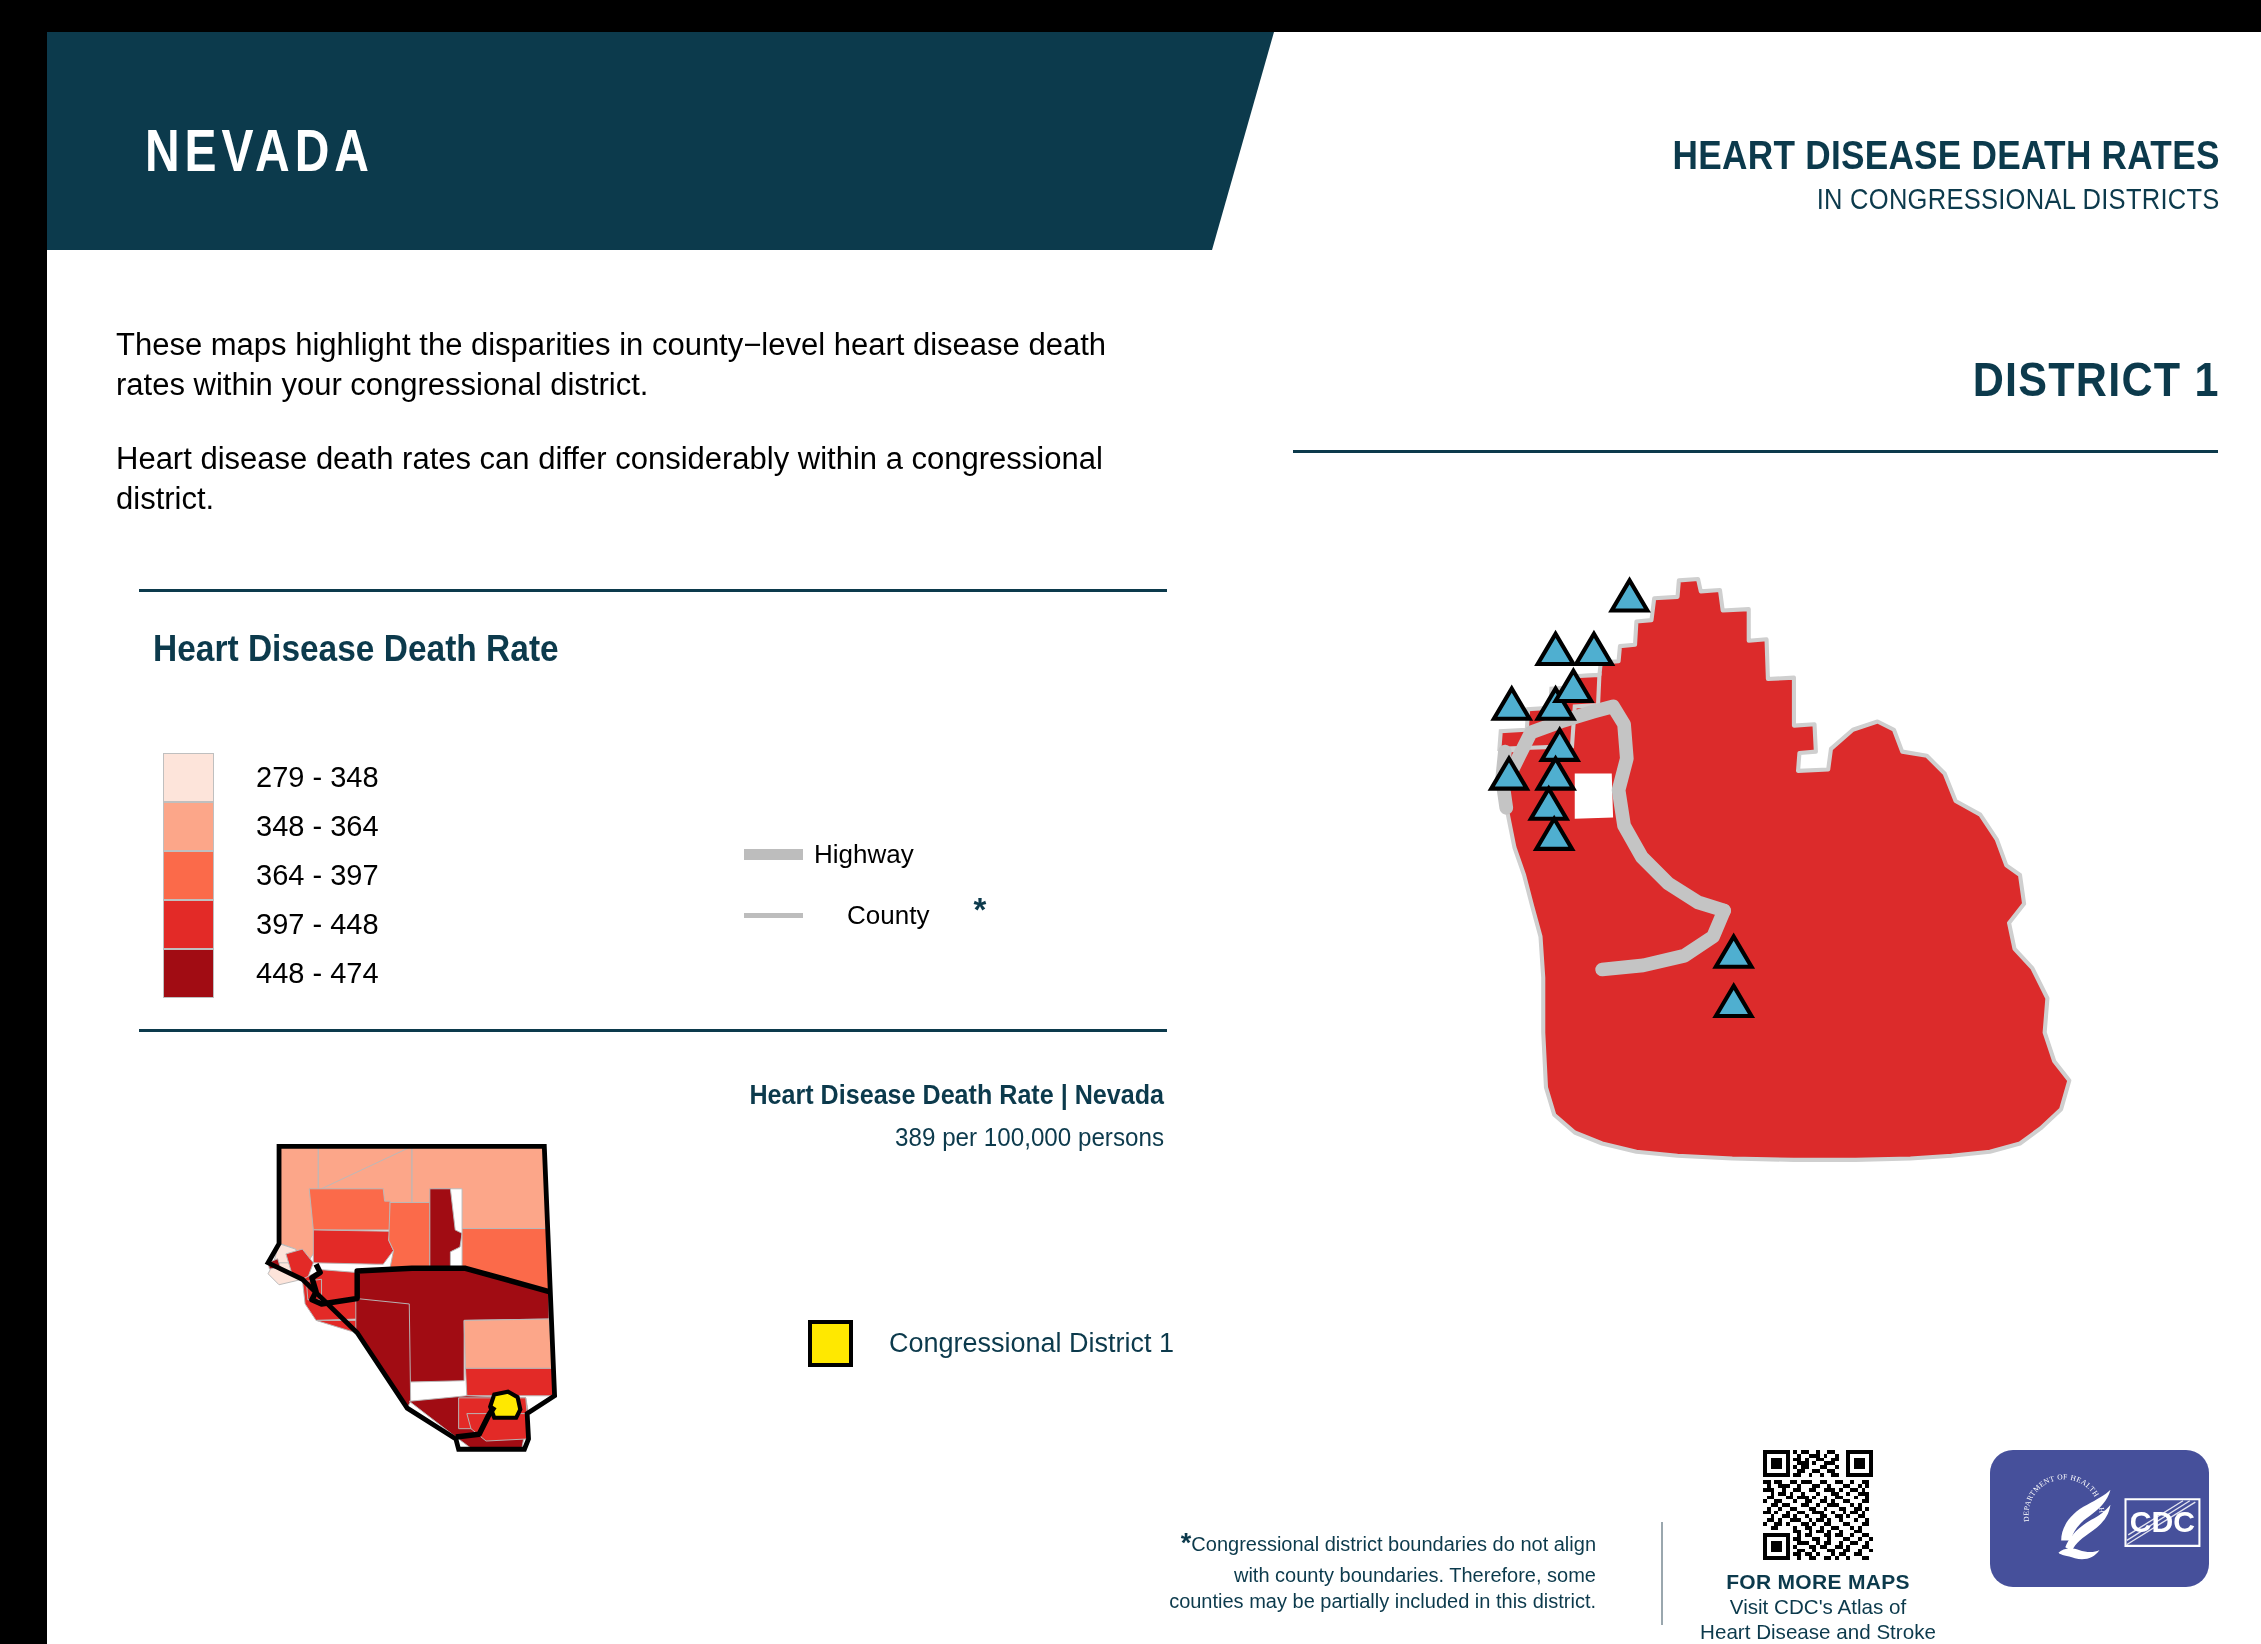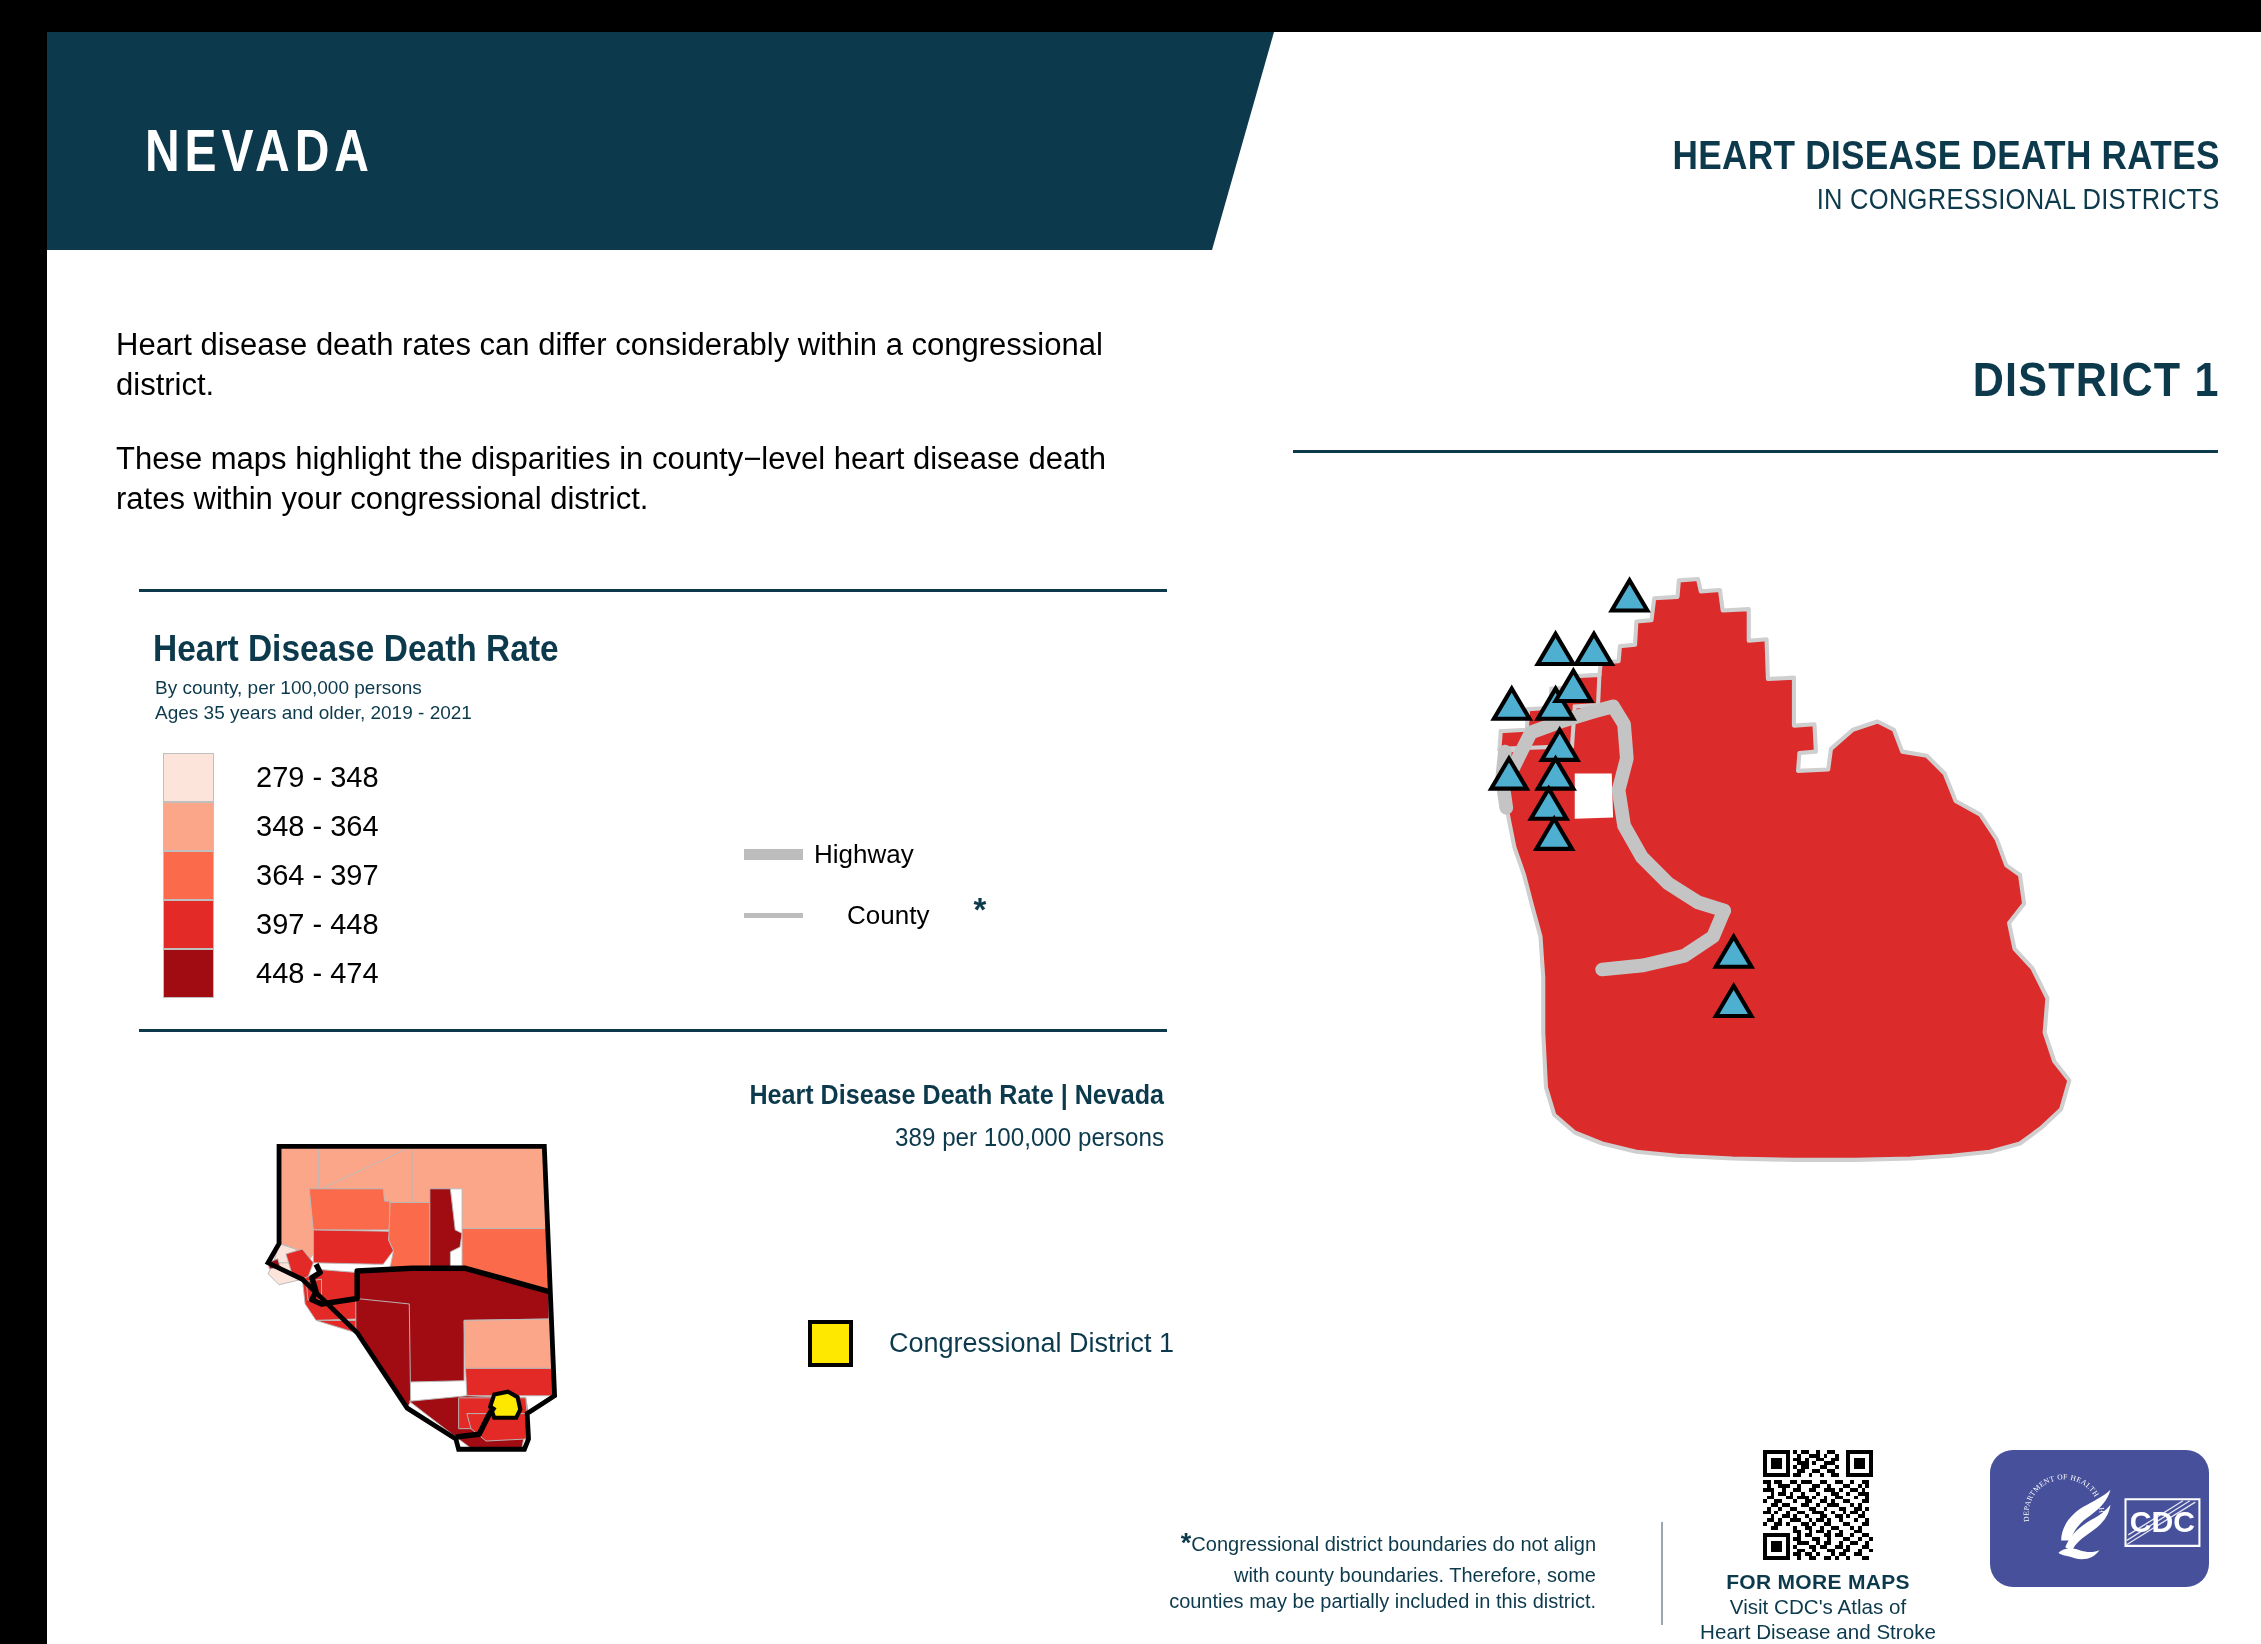--- a/index.html
+++ b/index.html
@@ -300,31 +300,27 @@
       <div id="poster-subtitle">IN CONGRESSIONAL DISTRICTS</div>
     </div>
 
     <div style="position:absolute; right:42px; top:319px; text-align:right;">
       <span style="color:#0C3A4C; font-size:49px; font-weight:700; letter-spacing:1.4px;
                    display:inline-block; transform:scaleX(0.88); transform-origin:right center; white-space:nowrap;">DISTRICT  1</span>
     </div>
     <div id="rule-right-1"></div>
 
     <div id="intro-block">
+      <div class="para">These maps highlight the disparities in county−level heart disease death rates within your congressional district.</div>
       <div class="para">Heart disease death rates can differ considerably within a congressional district.</div>
-      <div class="para">These maps highlight the disparities in county−level heart disease death rates within your congressional district.</div>
     </div>
 
     <div class="rule" id="rule-left-1"></div>
 
     <div id="legend-title">Heart Disease Death Rate</div>
-    <div id="legend-sub">
-      <div>By county, per 100,000 persons</div>
-      <div>Ages 35 years and older, 2019 - 2021</div>
-    </div>
 
     <div id="scale-legend">
       <div class="scale-row">
         <div class="scale-swatch" style="background:#FDE4DA;"></div>
         <div class="scale-label">279 - 348</div>
       </div>
       <div class="scale-row">
         <div class="scale-swatch" style="background:#FCA689;"></div>
         <div class="scale-label">348 - 364</div>
       </div>

